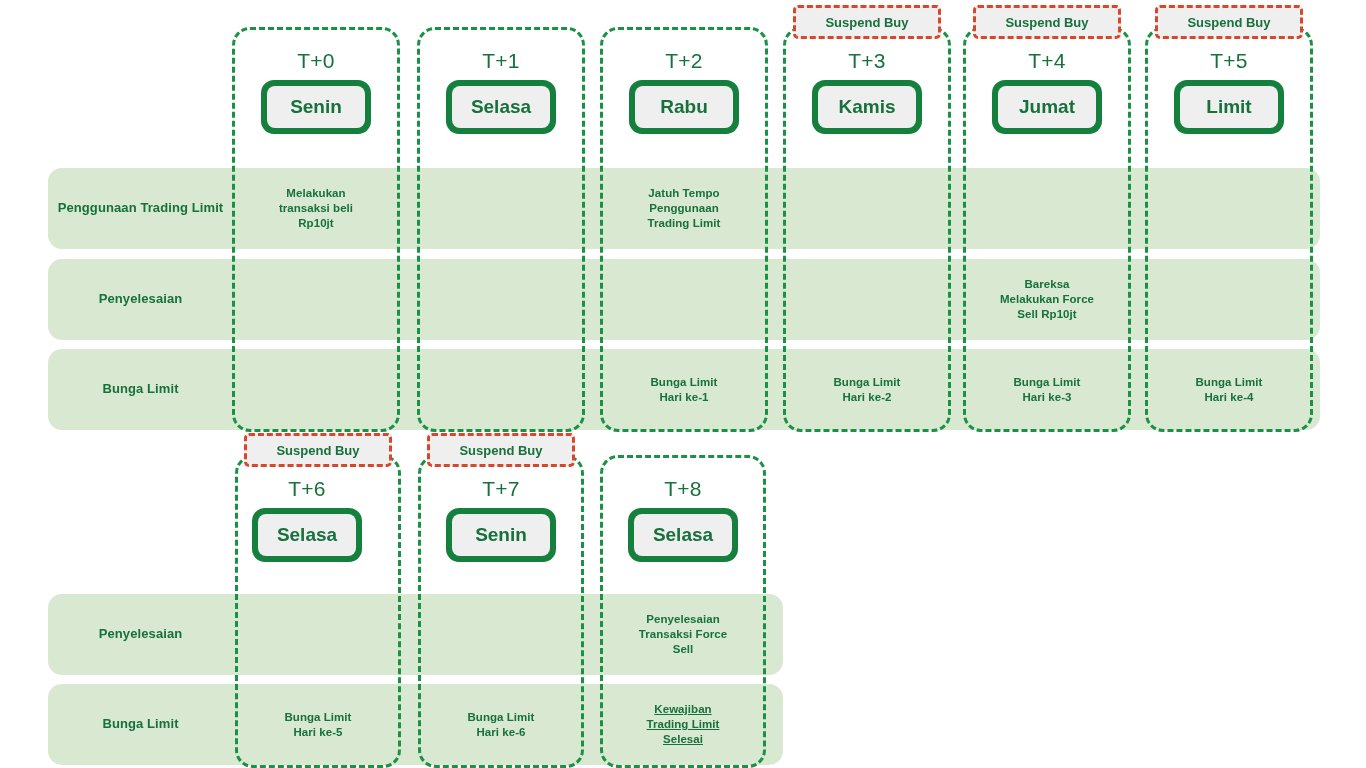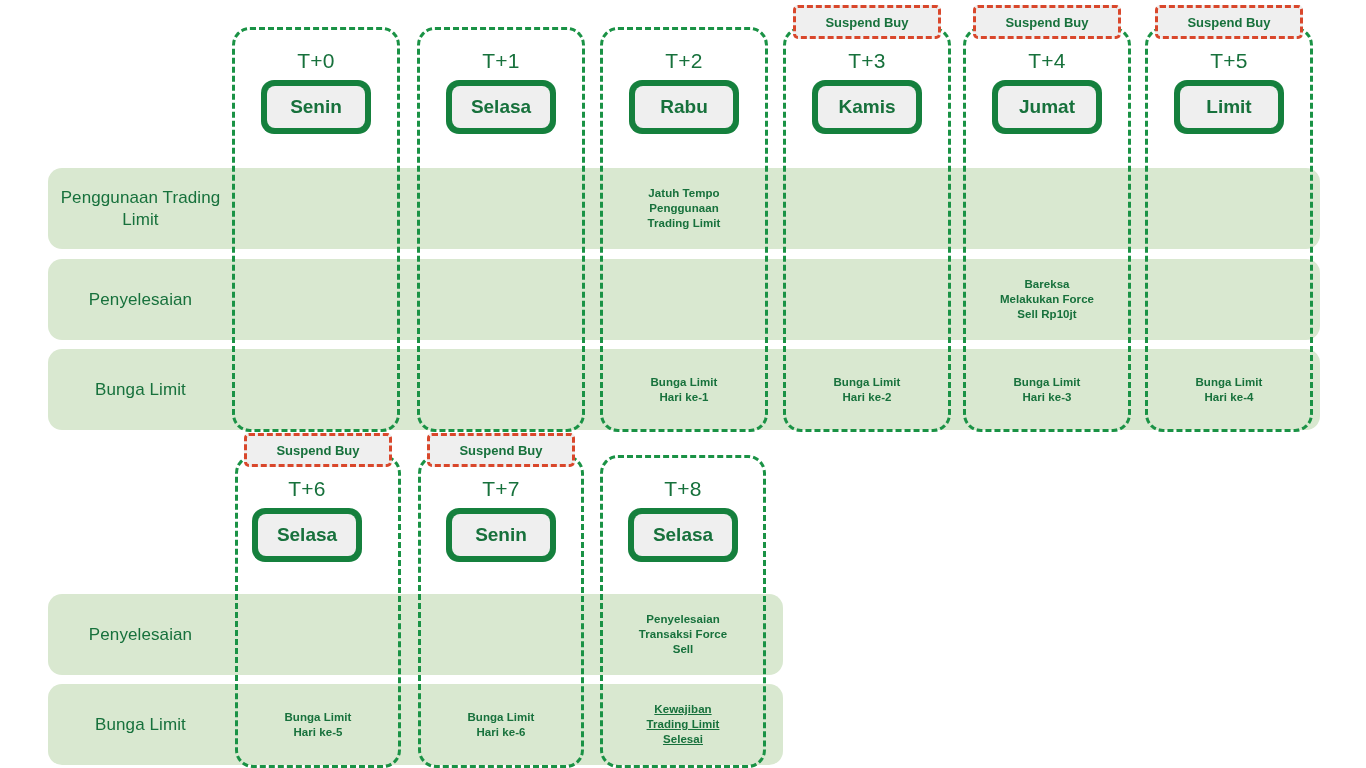--- a/index.html
+++ b/index.html
@@ -20,22 +20,22 @@
     border-radius:14px;
     box-sizing:border-box;
   }
   .band-label{
     position:absolute;
     left:0;top:0;
     width:185px;height:100%;
     display:flex;align-items:center;justify-content:center;
     text-align:center;
     color:#17713c;
-    font-size:17px;
-    font-weight:normal;
+    font-size:13px;
+    font-weight:bold;
     line-height:1.25;
     letter-spacing:.1px;
   }
 
   
   .col{
     position:absolute;
     border:3px dashed #1a9245;
     border-radius:18px;
     box-sizing:border-box;
@@ -124,20 +124,23 @@
     <div class="band" style="left: 48px; top: 349px; width: 1272px; height: 81px;">
       <div class="band-label">Bunga Limit</div>
     </div>
     <div class="col" style="left: 232px; top: 27px; width: 168px; height: 405px;"></div>
     <div class="colhead" style="left: 232px; top: 50px; width: 168px;">
       <div class="tlabel">T+0</div>
       <div class="daybtn">
         <div class="inner">Senin</div>
       </div>
     </div>
+    <div class="cell" style="left: 232px; top: 168px; width: 168px; height: 81px;">Melakukan
+transaksi beli
+Rp10jt</div>
     <div class="col" style="left: 417px; top: 27px; width: 168px; height: 405px;"></div>
     <div class="colhead" style="left: 417px; top: 50px; width: 168px;">
       <div class="tlabel">T+1</div>
       <div class="daybtn">
         <div class="inner">Selasa</div>
       </div>
     </div>
     <div class="col" style="left: 600px; top: 27px; width: 168px; height: 405px;"></div>
     <div class="colhead" style="left: 600px; top: 50px; width: 168px;">
       <div class="tlabel">T+2</div>

